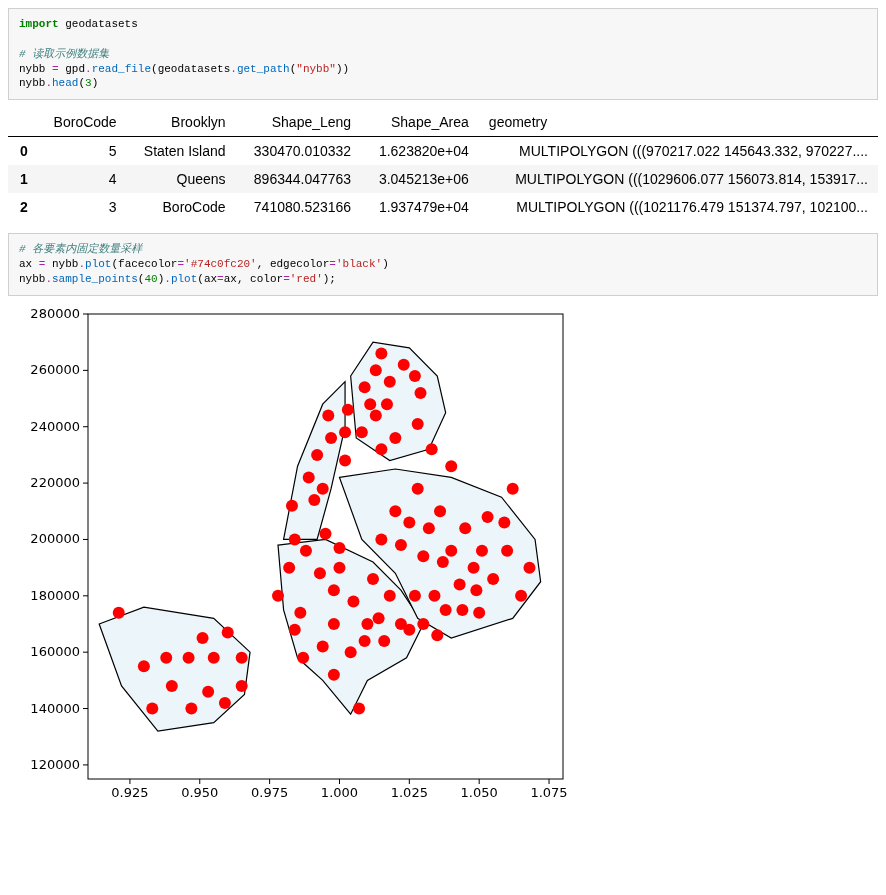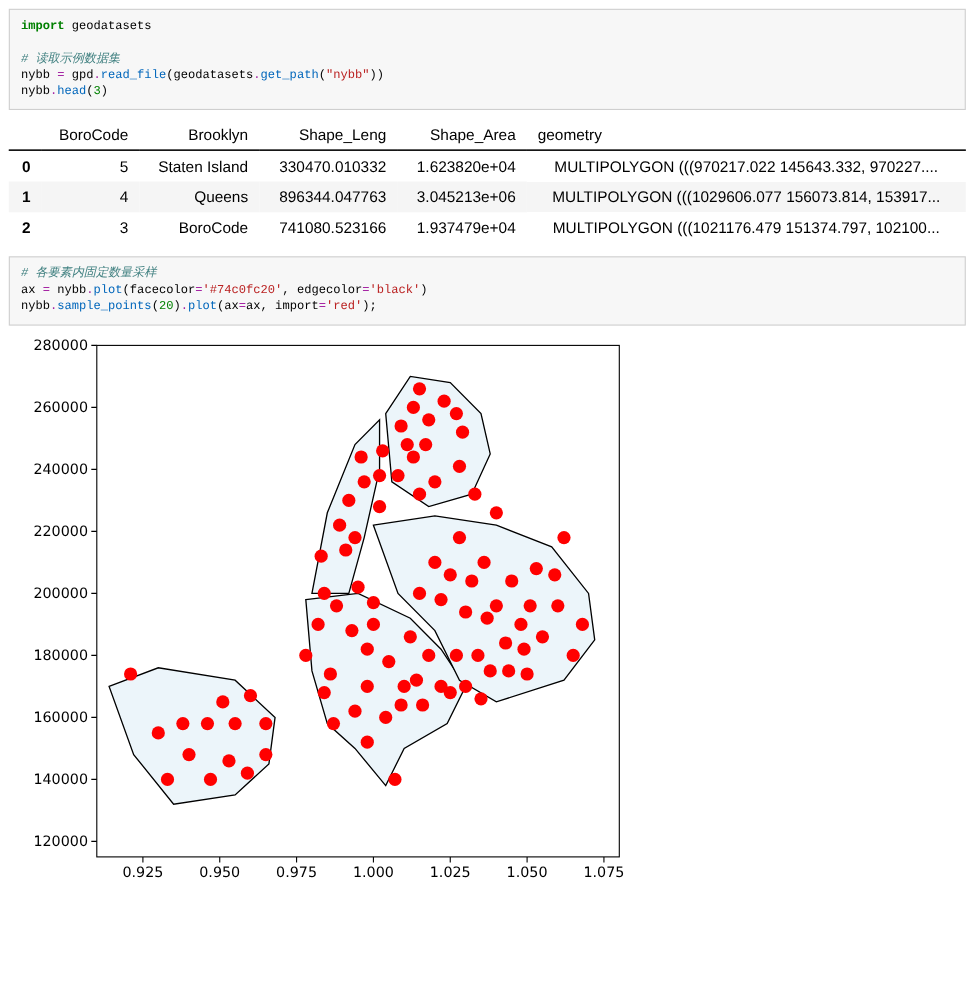--- a/index.html
+++ b/index.html
@@ -41,21 +41,21 @@
     font-weight: normal;
     white-space: nowrap;
   }
   table.output th:last-child { text-align: right; }
   table.output td {
     text-align: right;
     padding: 6px 10px;
     white-space: nowrap;
   }
   table.output td.geom {
-    text-align: center;
+    text-align: right;
     font-family: inherit;
     white-space: nowrap;
     overflow: hidden;
     text-overflow: ellipsis;
     max-width: 360px;
   }
   table.output tr.odd td { background: #f5f5f5; }
   table.output td.idx, table.output th.idx {
     font-weight: bold;
     text-align: right;
@@ -112,21 +112,21 @@
       <td>BoroCode</td>
       <td>741080.523166</td>
       <td>1.937479e+04</td>
       <td class="geom">MULTIPOLYGON (((1021176.479 151374.797, 102100...</td>
     </tr>
   </tbody>
 </table>
 
 <div class="code-cell"><span class="comment"># 各要素内固定数量采样</span>
 <span>ax </span><span class="op">=</span><span> nybb</span><span class="op">.</span><span class="fn">plot</span><span>(facecolor</span><span class="op">=</span><span class="str">'#74c0fc20'</span><span>, edgecolor</span><span class="op">=</span><span class="str">'black'</span><span>)</span>
-<span>nybb</span><span class="op">.</span><span class="fn">sample_points</span><span>(</span><span class="num">20</span><span>)</span><span class="op">.</span><span class="fn">plot</span><span>(ax</span><span class="op">=</span><span>ax, import</span><span class="op">=</span><span class="str">'red'</span><span>);</span></div>
+<span>nybb</span><span class="op">.</span><span class="fn">sample_points</span><span>(</span><span class="num">40</span><span>)</span><span class="op">.</span><span class="fn">plot</span><span>(ax</span><span class="op">=</span><span>ax, color</span><span class="op">=</span><span class="str">'red'</span><span>);</span></div>
 
 <div class="chart-area">
 <svg class="chart-svg" width="565" height="500">
   <g id="plot-root">
         <rect x="80" y="10" width="475" height="465" fill="none" stroke="#000" stroke-width="1"></rect>
         <path d="M91.17647058823529,320 L135.88235294117646,303.0909090909091 L205.73529411764707,314.3636363636364 L242.05882352941177,348.1818181818182 L236.47058823529412,390.45454545454544 L205.73529411764707,418.6363636363636 L149.8529411764706,427.0909090909091 L113.52941176470588,382 Z" class="borough-shape"></path>
         <path d="M270,241.0909090909091 L317.5,235.45454545454547 L365,258 L392.94117647058823,286.1818181818182 L415.29411764705884,320 L398.52941176470586,353.8181818181818 L359.4117647058824,376.3636363636364 L342.64705882352945,410.1818181818182 L314.7058823529412,376.3636363636364 L289.55882352941177,353.8181818181818 L275.5882352941176,305.9090909090909 Z" class="borough-shape"></path>
         <path d="M275.5882352941176,235.45454545454547 L289.55882352941177,162.1818181818182 L314.7058823529412,100.18181818181819 L337.05882352941177,77.63636363636368 L337.05882352941177,122.72727272727275 L323.0882352941176,184.7272727272727 L309.11764705882354,235.45454545454547 Z" class="borough-shape"></path>
         <path d="M331.47058823529414,173.4545454545455 L387.3529411764706,165 L443.235294117647,173.4545454545455 L493.5294117647059,193.1818181818182 L527.0588235294117,235.45454545454547 L532.6470588235294,277.72727272727275 L504.7058823529412,314.3636363636364 L443.235294117647,334.0909090909091 L409.70588235294116,314.3636363636364 L387.3529411764706,269.27272727272725 L353.8235294117647,235.45454545454547 Z" class="borough-shape"></path>
         <path d="M342.64705882352945,72 L365,38.18181818181813 L401.32352941176475,43.81818181818181 L429.264705882353,72 L437.6470588235294,108.63636363636363 L420.88235294117646,145.27272727272725 L381.7647058823529,156.54545454545456 L348.2352941176471,134 Z" class="borough-shape"></path>

